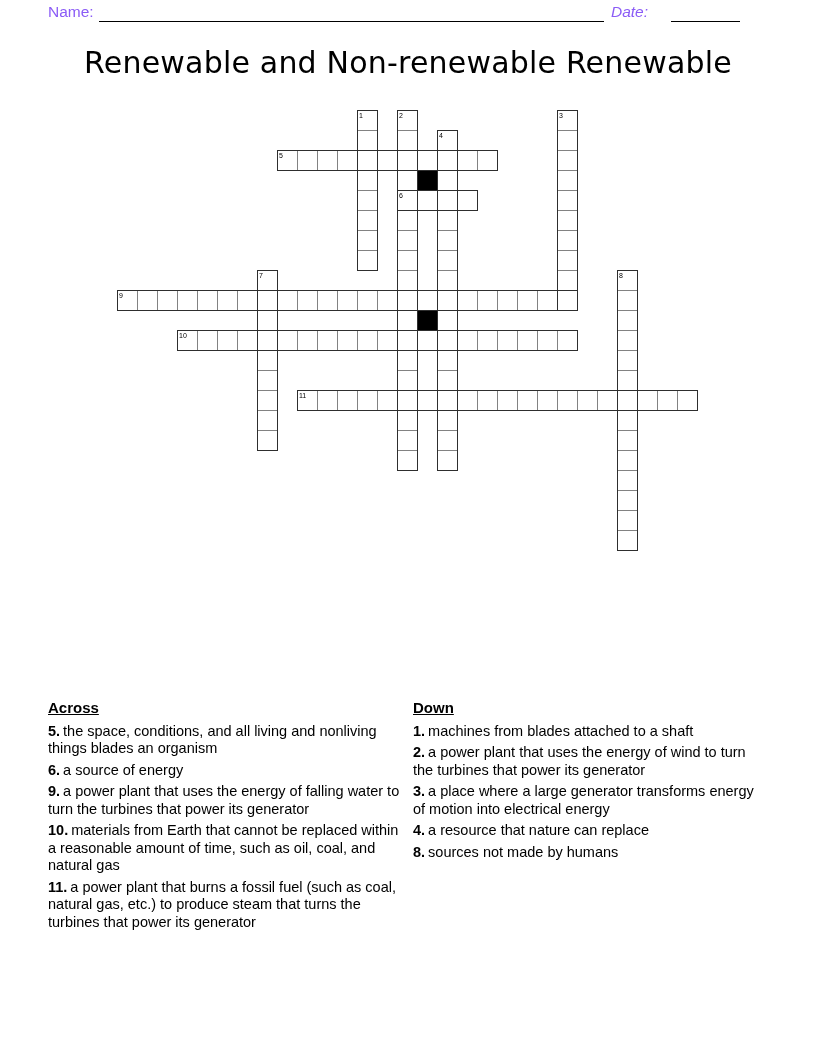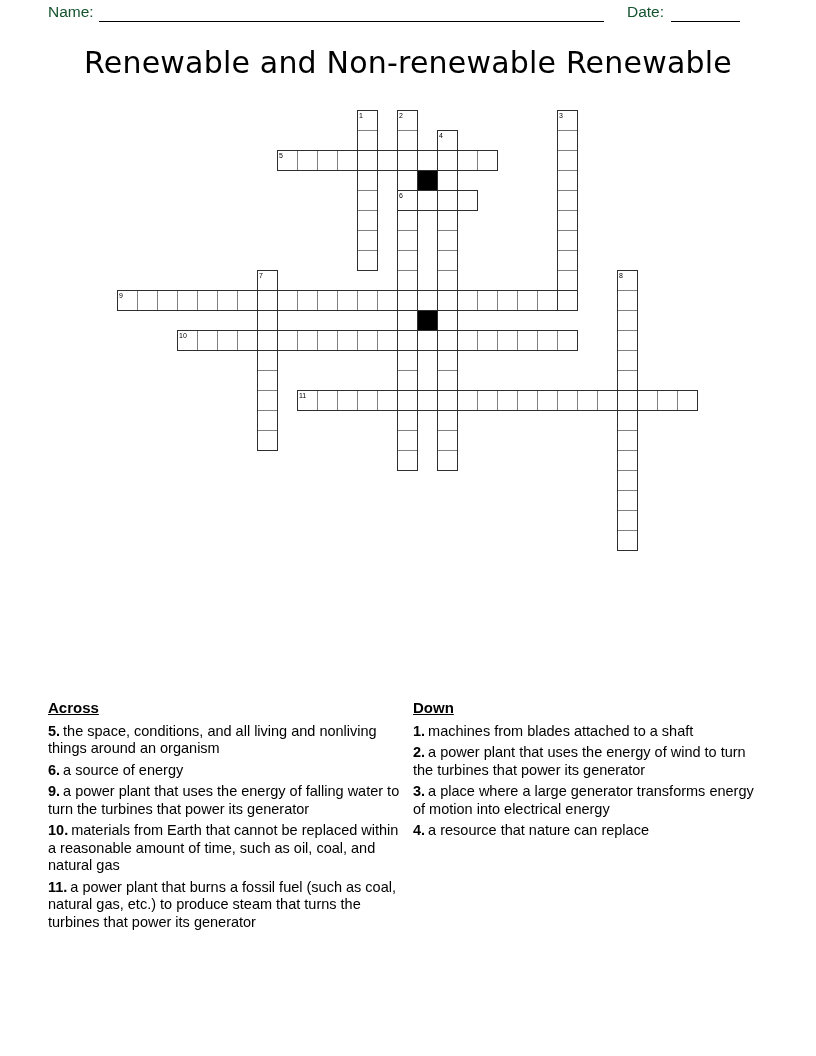--- a/index.html
+++ b/index.html
@@ -2,23 +2,23 @@
 <html><head>
 <meta charset="utf-8">
 <style>
   html,body { margin:0; padding:0; background:#fff; }
   .page {
     position:relative; width:816px; height:1056px; background:#ffffff;
     font-family:"Liberation Sans", sans-serif; color:#000;
     overflow:hidden;
   }
   
-  .hdr-label { position:absolute; top:3px; font-size:15.5px; color:#14532d; }
+  .hdr-label { position:absolute; top:3px; font-size:15.5px; color:#8b5cf6; }
   .name-label { left:48px; }
-  .date-label { left:627px; }
+  .date-label { left:611px;font-style:italic; }
   .fill-line { position:absolute; top:0; height:21px; border-bottom:1.6px solid #000; }
   .name-line { left:99px; width:505px; }
   .date-line { left:671px; width:69px; }
 
   
   .title {
     position:absolute; top:45px; left:0; width:816px; margin:0;
     text-align:center; font-family:"DejaVu Sans", sans-serif;
     font-size:30px; font-weight:500; letter-spacing:0.2px; color:#000;
   }
@@ -227,21 +227,21 @@
       <span class="cell-number" style="left: 2px; top: 182px;">9</span>
       <div class="word-outline" style="left: 60px; top: 220px; width: 401px; height: 21px; border-color: rgb(46, 46, 46);"></div>
       <span class="cell-number" style="left: 62px; top: 222px;">10</span>
       <div class="word-outline" style="left: 180px; top: 280px; width: 401px; height: 21px; border-color: rgb(46, 46, 46);"></div>
       <span class="cell-number" style="left: 182px; top: 282px;">11</span>
     </div>
 
   <section class="clues across">
     <h3>Across</h3>
     <div class="clue">
-      <b>5.</b><span>the space, conditions, and all living and nonliving things around an organism</span>
+      <b>5.</b><span>the space, conditions, and all living and nonliving things blades an organism</span>
     </div>
     <div class="clue">
       <b>6.</b><span>a source of energy</span>
     </div>
     <div class="clue">
       <b>9.</b><span>a power plant that uses the energy of falling water to turn the turbines that power its generator</span>
     </div>
     <div class="clue">
       <b>10.</b><span>materials from Earth that cannot be replaced within a reasonable amount of time, such as oil, coal, and natural gas</span>
     </div>
@@ -257,15 +257,18 @@
     </div>
     <div class="clue">
       <b>2.</b><span>a power plant that uses the energy of wind to turn the turbines that power its generator</span>
     </div>
     <div class="clue">
       <b>3.</b><span>a place where a large generator transforms energy of motion into electrical energy</span>
     </div>
     <div class="clue">
       <b>4.</b><span>a resource that nature can replace</span>
     </div>
+    <div class="clue">
+      <b>8.</b><span>sources not made by humans</span>
+    </div>
   </section>
 
 </div>
 
 </body></html>

